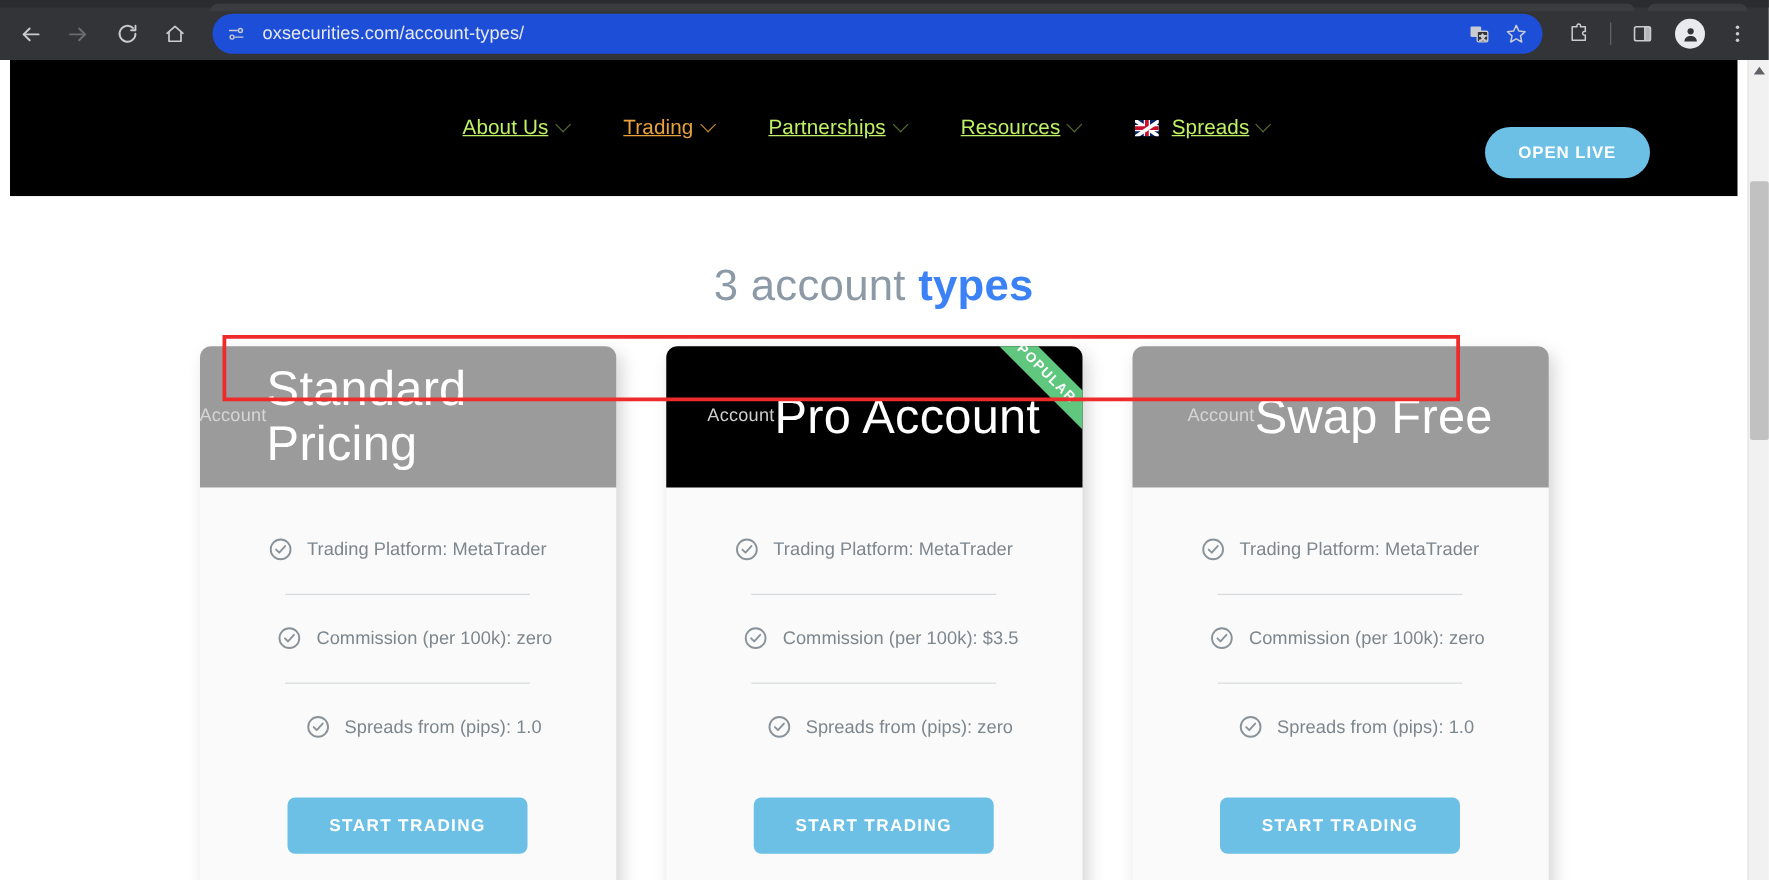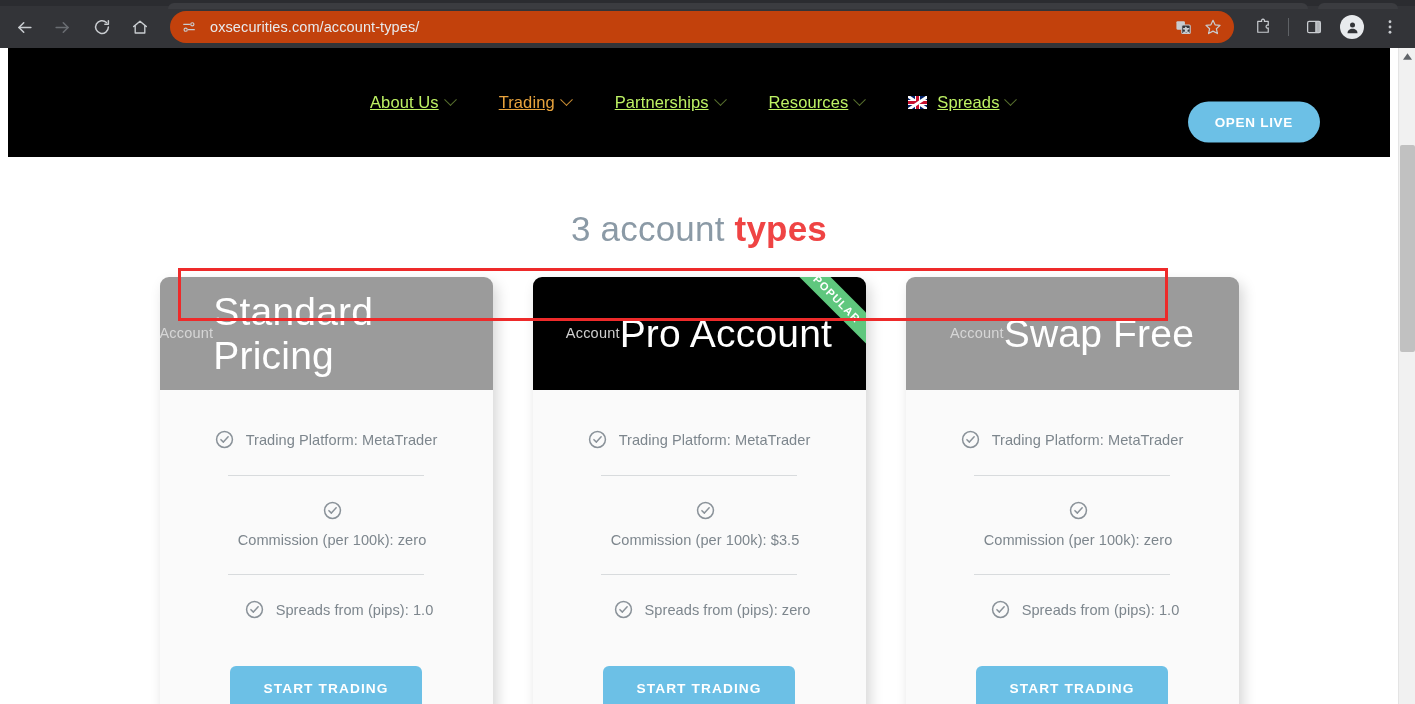--- a/index.html
+++ b/index.html
@@ -43,21 +43,21 @@
   .nav-btn svg { display: block; }
   .nav-btn.back  { margin-left: 8px; }
   .nav-btn.fwd   { margin-left: 6px; }
   .nav-btn.rel   { margin-left: 8px; }
   .nav-btn.home  { margin-left: 6px; }
 
   #omnibox {
     flex: 1 1 auto;
     height: 32px;
     margin-left: 14px; margin-right: 10px;
-    background: #c2410c;
+    background: #1d4ed8;
     border-radius: 16px;
     display: flex; align-items: center;
     padding-left: 6px;
   }
   #site-info-btn {
     width: 26px; height: 26px;
     border-radius: 50%;
     display: flex; align-items: center; justify-content: center;
     flex: 0 0 auto;
   }
@@ -202,21 +202,21 @@
     background: #ffffff;
   }
   #page-title {
     text-align: center;
     margin-top: 52px;
     font-size: 35px;
     color: #8b9aa6;
     font-weight: normal;
     letter-spacing: 0.2px;
   }
-  #page-title b { color: #ef4444; font-weight: bold; }
+  #page-title b { color: #3b82f6; font-weight: bold; }
 
   #cards {
     position: absolute;
     top: 120px; left: 0;
     width: 1382px;
     display: flex;
     justify-content: center;
     gap: 40px;
   }
   .card {
@@ -299,21 +299,21 @@
     border-radius: 6px;
     padding: 15px 30px;
     font-size: 13.7px;
     font-weight: bold;
     letter-spacing: 1.1px;
     font-family: "Liberation Sans", sans-serif;
     min-width: 192px;
   }
 
   
-  .feature.f2 { padding-left: 12px; flex-direction: column; }
+  .feature.f2 { padding-left: 12px; }
   .feature.f3 { padding-left: 26px; }
 
   
   #annotation-box {
     position: absolute;
     left: 178px; top: 268px;
     width: 990px; height: 53px;
     border: 3px solid #ee2a2a;
     pointer-events: none;
     z-index: 50;

